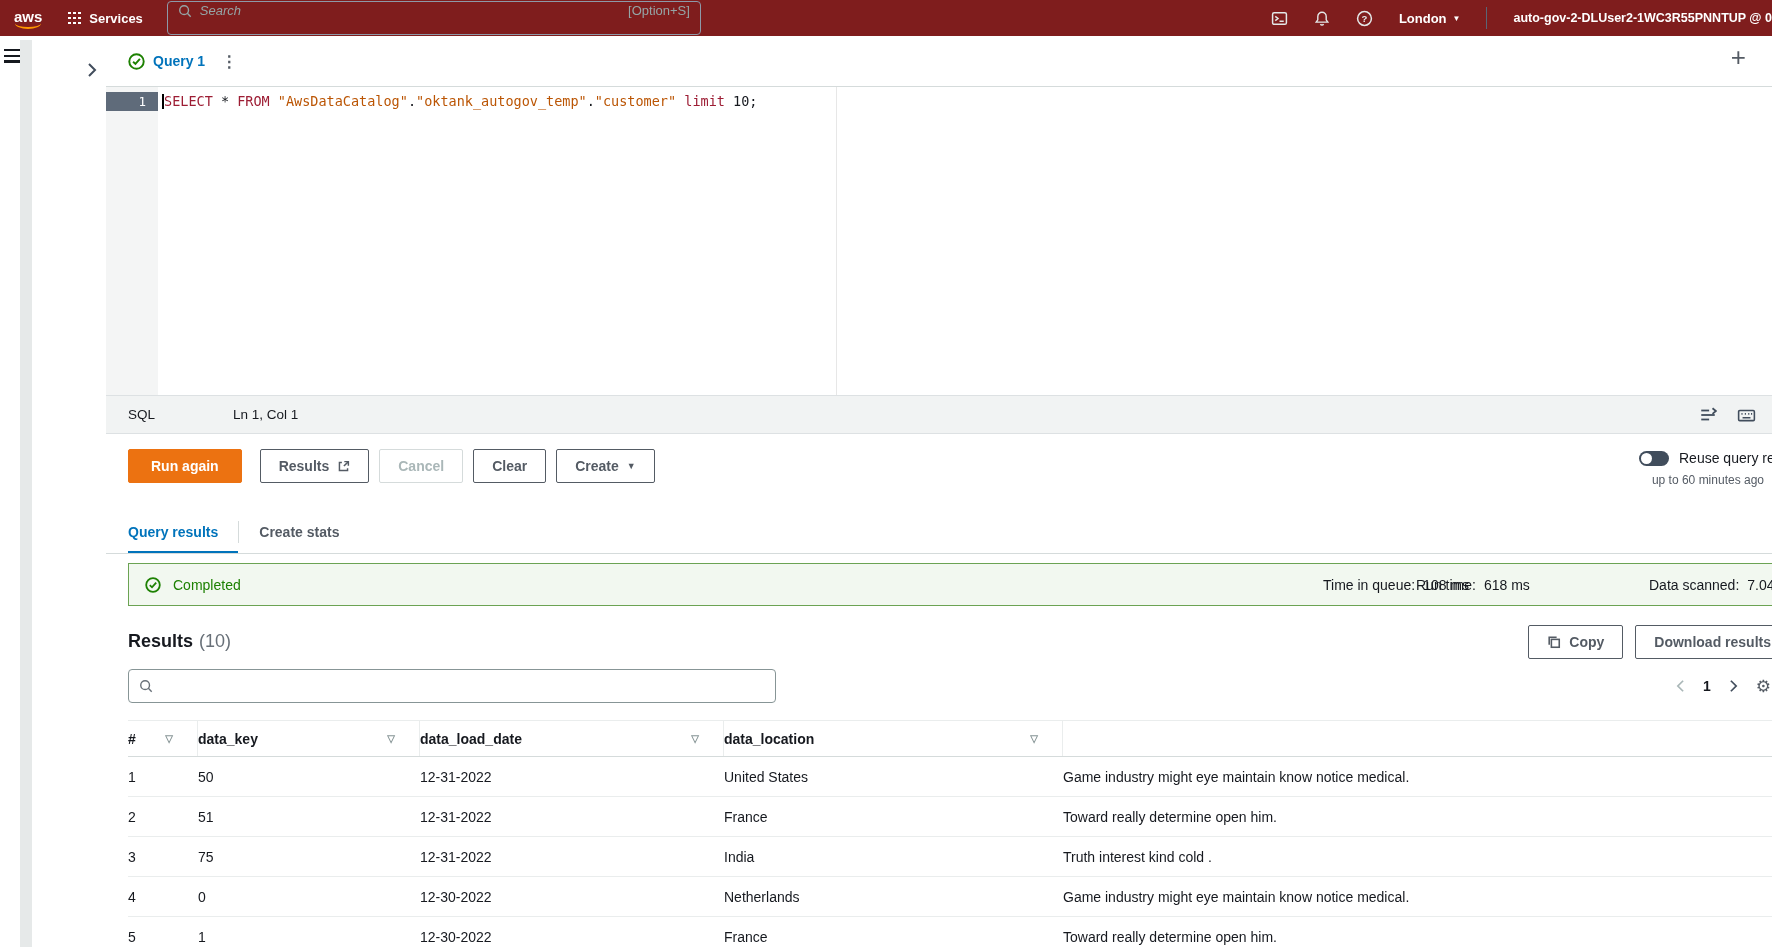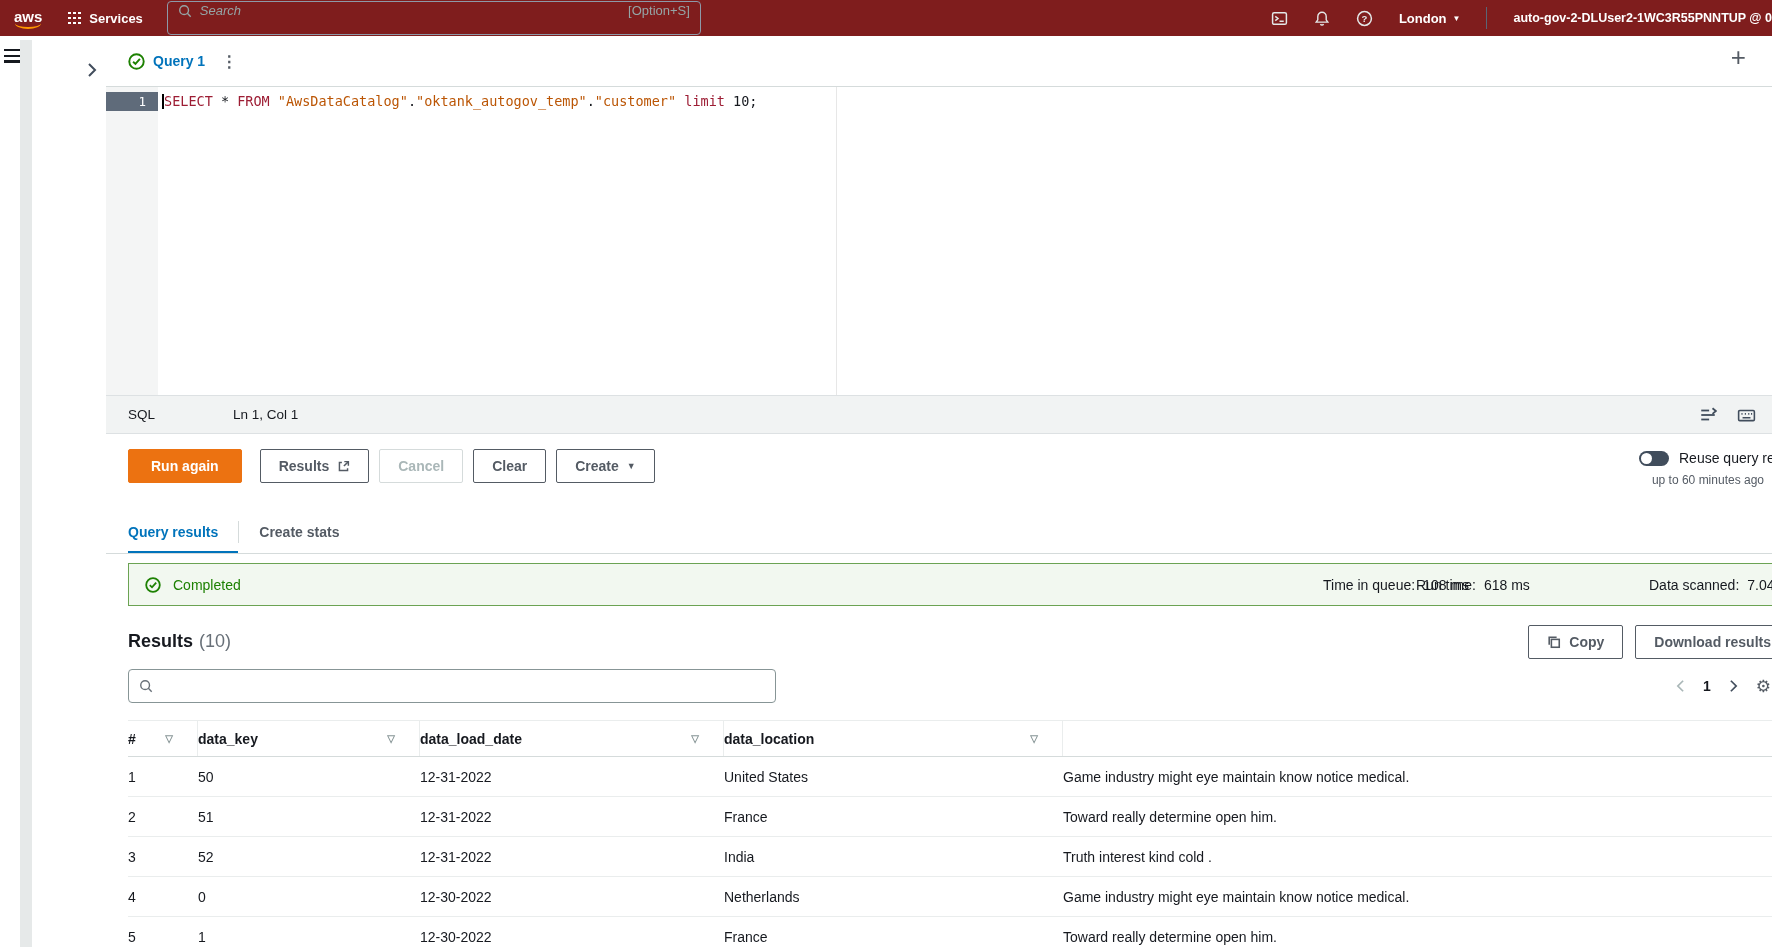--- a/index.html
+++ b/index.html
@@ -343,21 +343,21 @@
         </div>
         <div class="trow">
           <div class="tcell col-num">2</div>
           <div class="tcell col-key">51</div>
           <div class="tcell col-date">12-31-2022</div>
           <div class="tcell col-loc">France</div>
           <div class="tcell col-comment">Toward really determine open him.</div>
         </div>
         <div class="trow">
           <div class="tcell col-num">3</div>
-          <div class="tcell col-key">52</div>
+          <div class="tcell col-key">75</div>
           <div class="tcell col-date">12-31-2022</div>
           <div class="tcell col-loc">India</div>
           <div class="tcell col-comment">Truth interest kind cold .</div>
         </div>
         <div class="trow">
           <div class="tcell col-num">4</div>
           <div class="tcell col-key">0</div>
           <div class="tcell col-date">12-30-2022</div>
           <div class="tcell col-loc">Netherlands</div>
           <div class="tcell col-comment">Game industry might eye maintain know notice medical.</div>

